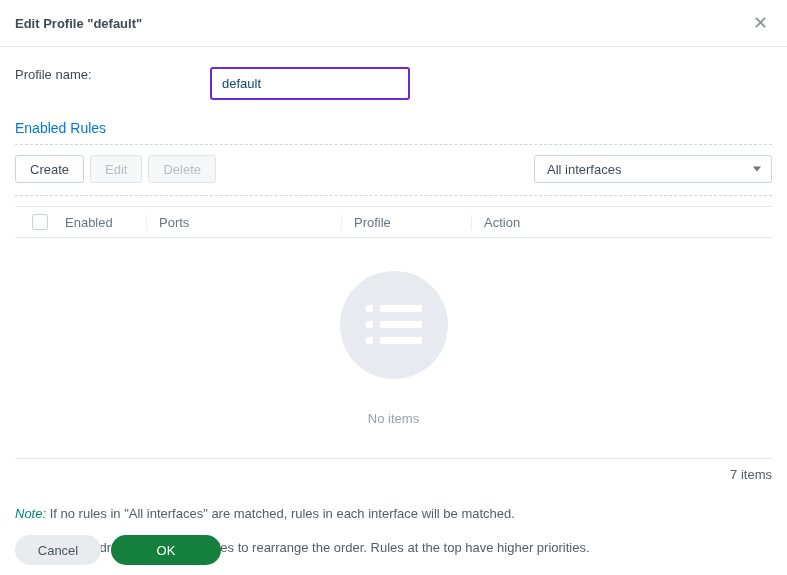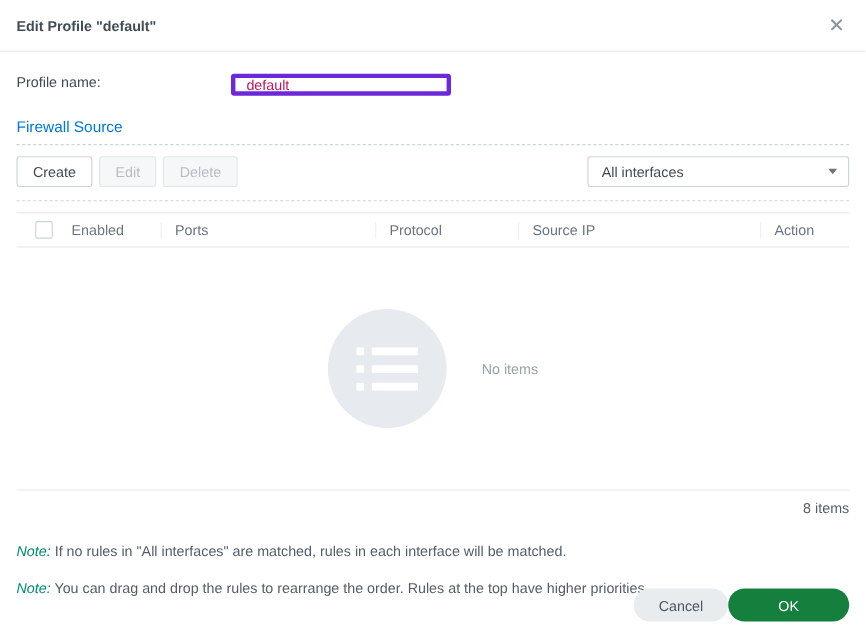--- a/index.html
+++ b/index.html
@@ -40,26 +40,26 @@
     .form-row {
       display: flex;
       margin-bottom: 20px;
     }
     .form-label {
       width: 195px;
       color: #414b55;
     }
     .text-input {
       width: 200px;
-      height: 20px;
+      height: 33px;
       padding: 4px 10px;
-      border: 4px solid #6d28d9;
+      border: 2px solid #6d28d9;
       border-radius: 3px;
       font-size: 13px;
-      color: #be185d;
+      color: #0c4a6e;
       outline: none;
     }
     .section-heading {
       color: #0077d9;
       font-size: 14px;
       font-weight: 400;
       margin-bottom: 8px;
     }
     .section-border {
       border-top: 1px dashed #d0d5d9;
@@ -145,21 +145,21 @@
       width: 16px;
       height: 16px;
       border: 1px solid #cbd2d8;
       border-radius: 2px;
       background: #fff;
       cursor: pointer;
     }
     .empty-area {
       height: 220px;
       display: flex;
-      flex-direction: row;
+      flex-direction: column;
       align-items: center;
       justify-content: center;
       gap: 32px;
     }
     .empty-circle {
       width: 108px;
       height: 108px;
       border-radius: 50%;
       background: #e7eaee;
       display: flex;
@@ -207,21 +207,21 @@
     }
     .note-text {
       color: #545d66;
     }
     .dialog-footer {
       position: absolute;
       bottom: 0;
       left: 0;
       right: 0;
       display: flex;
-      justify-content: flex-end;
+      gap: 10px;
       padding: 10px 15px;
     }
     .footer-btn {
       min-width: 86px;
       height: 30px;
       padding: 0 22px;
       border-radius: 15px;
       font-size: 13px;
       cursor: pointer;
       border: none;
@@ -245,21 +245,21 @@
   <span class="close-btn">✕</span>
 </div>
 
 <div class="content">
 
   <div class="form-row">
     <label class="form-label">Profile name:</label>
     <input class="text-input" type="text" value="default" style="">
   </div>
 
-  <div class="section-heading">Firewall Source</div>
+  <div class="section-heading">Enabled Rules</div>
   <div class="section-border"></div>
 
   <div class="toolbar">
     <div class="toolbar-left">
       <button class="btn">Create</button>
       <button class="btn" disabled="">Edit</button>
       <button class="btn" disabled="">Delete</button>
     </div>
     <div class="dropdown">
       <button class="dropdown-btn">
@@ -268,22 +268,21 @@
       </button>
     </div>
   </div>
 
   <div class="table-header">
     <div class="th-check">
       <div class="checkbox"></div>
     </div>
     <div class="th-enabled">Enabled</div>
     <div class="th-ports">Ports</div>
-    <div class="th-protocol">Protocol</div>
-    <div class="th-sourceip">Source IP</div>
+    <div class="th-protocol">Profile</div>
     <div class="th-action">Action</div>
   </div>
 
   <div class="empty-area">
     <div class="empty-circle">
       <div class="list-line">
           <div class="dot"></div>
           <div class="bar"></div>
         </div>
       <div class="list-line">
@@ -291,21 +290,21 @@
           <div class="bar"></div>
         </div>
       <div class="list-line">
           <div class="dot"></div>
           <div class="bar"></div>
         </div>
     </div>
     <div class="empty-text">No items</div>
   </div>
 
-  <div class="footer-row">8 items</div>
+  <div class="footer-row">7 items</div>
 
   <div class="note">
     <span class="note-label">Note:</span>
     <span class="note-text">If no rules in "All interfaces" are matched, rules in each interface will be matched.</span>
   </div>
   <div class="note">
     <span class="note-label">Note:</span>
     <span class="note-text">You can drag and drop the rules to rearrange the order. Rules at the top have higher priorities.</span>
   </div>
 

